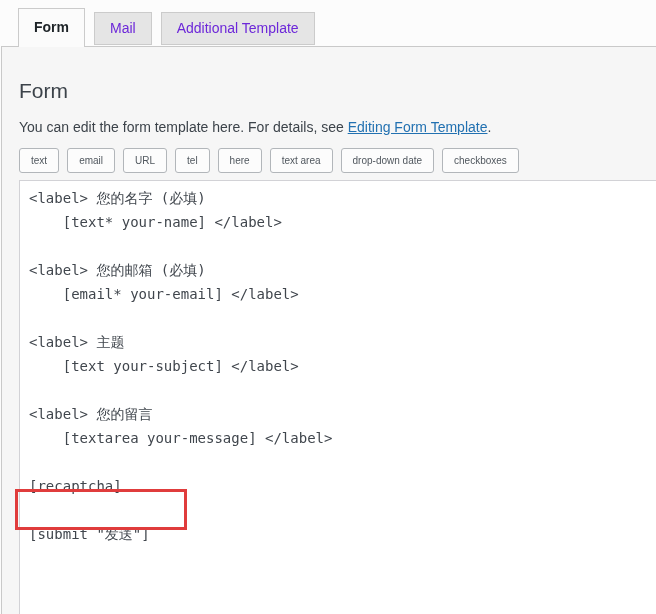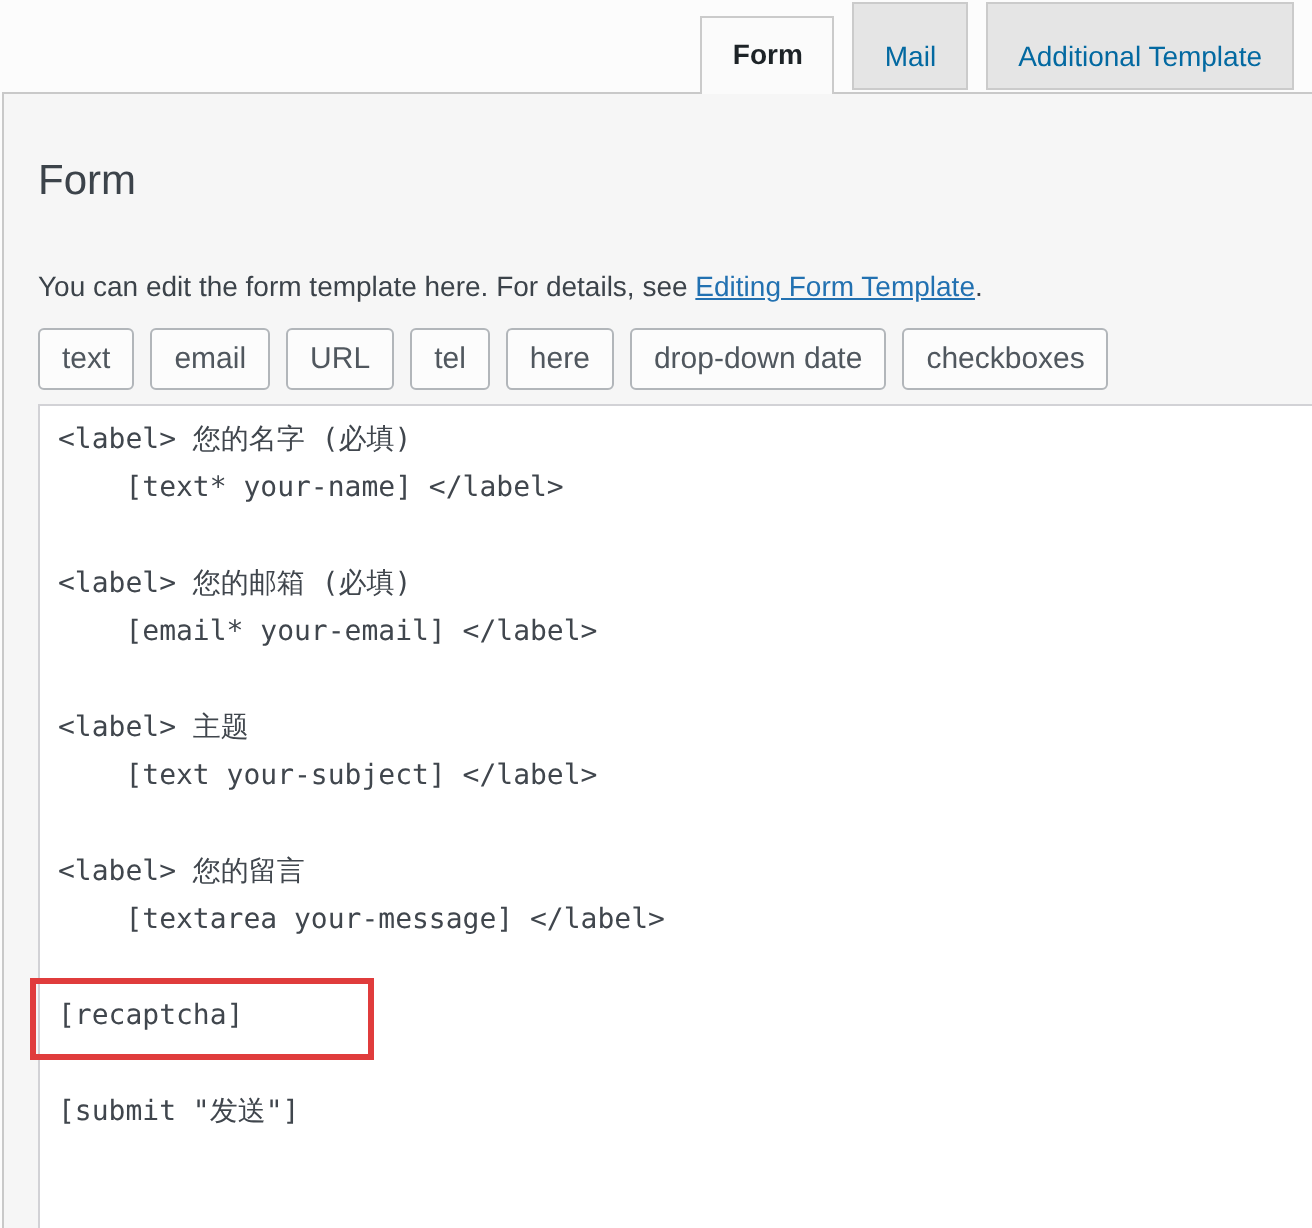--- a/index.html
+++ b/index.html
@@ -1,15 +1,15 @@
 <!DOCTYPE html>
 <html><head>
 <meta charset="utf-8">
 <style>
-  * { box-sizing: border-box; margin: 0; padding: 0; justify-content: flex-end; }
+  * { box-sizing: border-box; margin: 0; padding: 0; }
   html, body { width: 656px; height: 614px; }
   body {
     position: relative;
     overflow: hidden;
     background: #fcfcfc;
     font-family: "Liberation Sans", sans-serif;
     color: #3c434a;
   }
 
   
@@ -17,23 +17,23 @@
     position: relative;
     z-index: 2;
     display: flex;
     align-items: flex-end;
     height: 47px;
     padding-left: 18px;
   }
   .tab {
     background: #e5e5e5;
     border: 1px solid #cbcbcb;
-    color: #0369a1;
+    color: #6d28d9;
     font-size: 14px;
-    padding: 18px 15px 8px;
+    padding: 7px 15px 8px;
     margin-right: 9px;
     margin-bottom: 2px;
     cursor: pointer;
     white-space: nowrap;
   }
   .tab.active {
     background: #fbfbfb;
     border-bottom: none;
     font-weight: bold;
     color: #1d2327;
@@ -55,21 +55,21 @@
     border-left: 1px solid #c9c9c9;
     padding-left: 17px;
   }
   .panel-heading {
     margin-top: 32px;
     font-size: 21px;
     font-weight: 400;
     color: #3c434a;
   }
   .panel-desc {
-    margin-top: 32px;
+    margin-top: 16px;
     font-size: 14px;
     color: #3c434a;
   }
   .panel-desc a {
     color: #2271b1;
     text-decoration: underline;
     cursor: pointer;
   }
 
   
@@ -79,21 +79,21 @@
     gap: 8px;
     margin-top: 13px;
     width: max-content;
   }
   .tagbtn {
     background: #fcfcfc;
     border: 1px solid #b2b6ba;
     border-radius: 3px;
     color: #50575e;
     font-family: "Liberation Sans", sans-serif;
-    font-size: 15px;
+    font-size: 10px;
     padding: 6px 11px;
     white-space: nowrap;
     cursor: pointer;
   }
 
   
   .editor-area {
     display: block;
     margin-top: 7px;
     width: 720px;
@@ -135,20 +135,21 @@
   <h2 class="panel-heading">Form</h2>
 
   <p class="panel-desc"><span>You can edit the form template here. For details, see </span><a>Editing Form Template</a><span>.</span></p>
 
   <div class="tagrow">
     <button class="tagbtn">text</button>
     <button class="tagbtn">email</button>
     <button class="tagbtn">URL</button>
     <button class="tagbtn">tel</button>
     <button class="tagbtn">here</button>
+    <button class="tagbtn">text area</button>
     <button class="tagbtn">drop-down date</button>
     <button class="tagbtn">checkboxes</button>
   </div>
 
   <textarea class="editor-area" spellcheck="false" style="">&lt;label&gt; 您的名字 (必填)
     [text* your-name] &lt;/label&gt;
 
 &lt;label&gt; 您的邮箱 (必填)
     [email* your-email] &lt;/label&gt;
 

